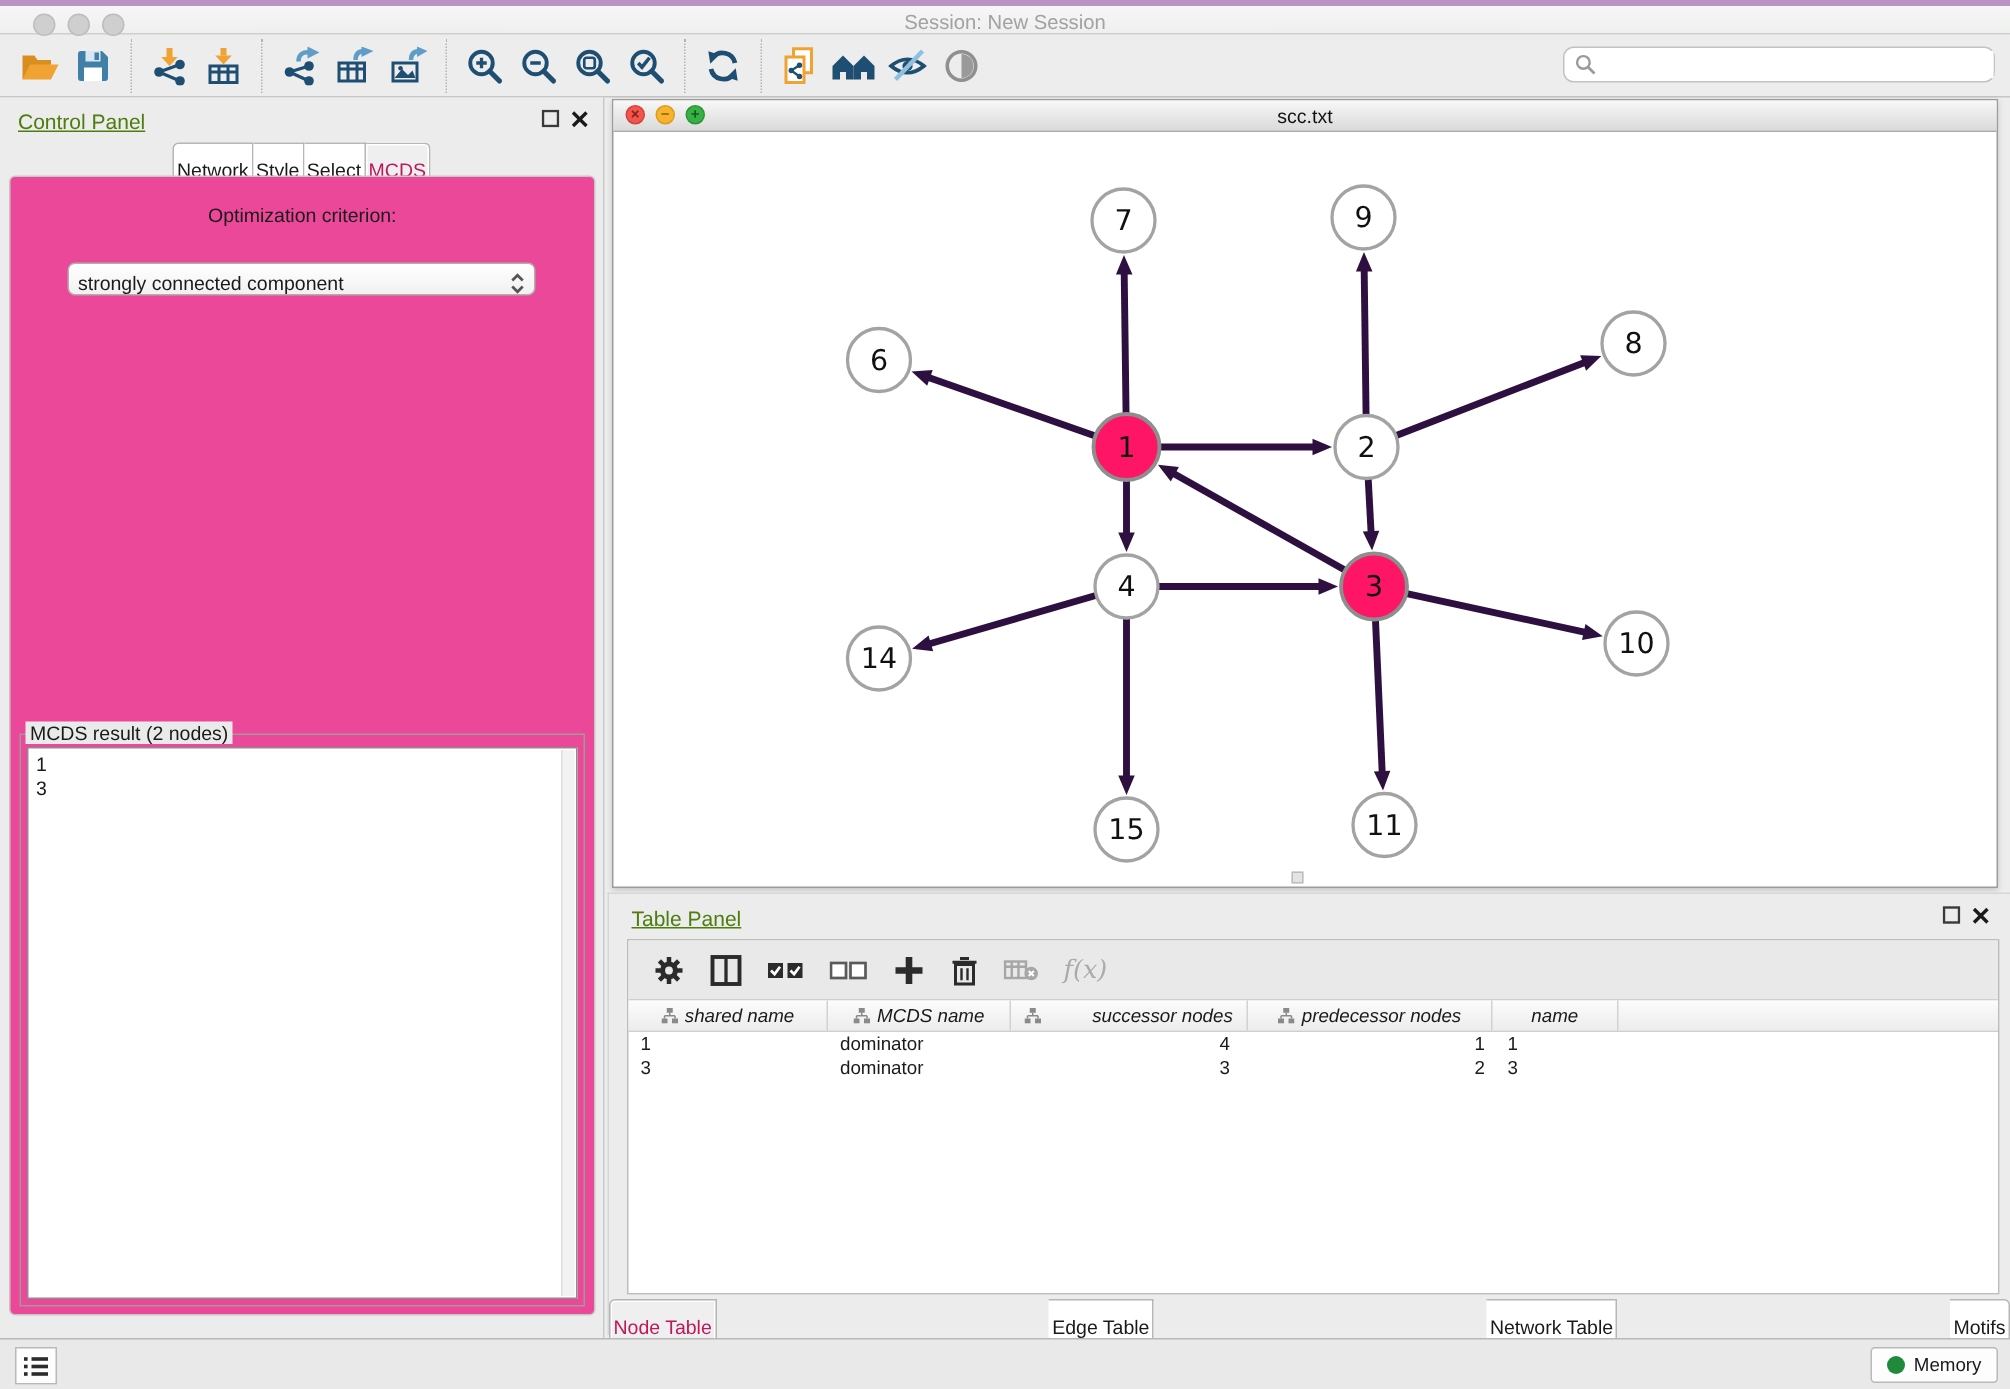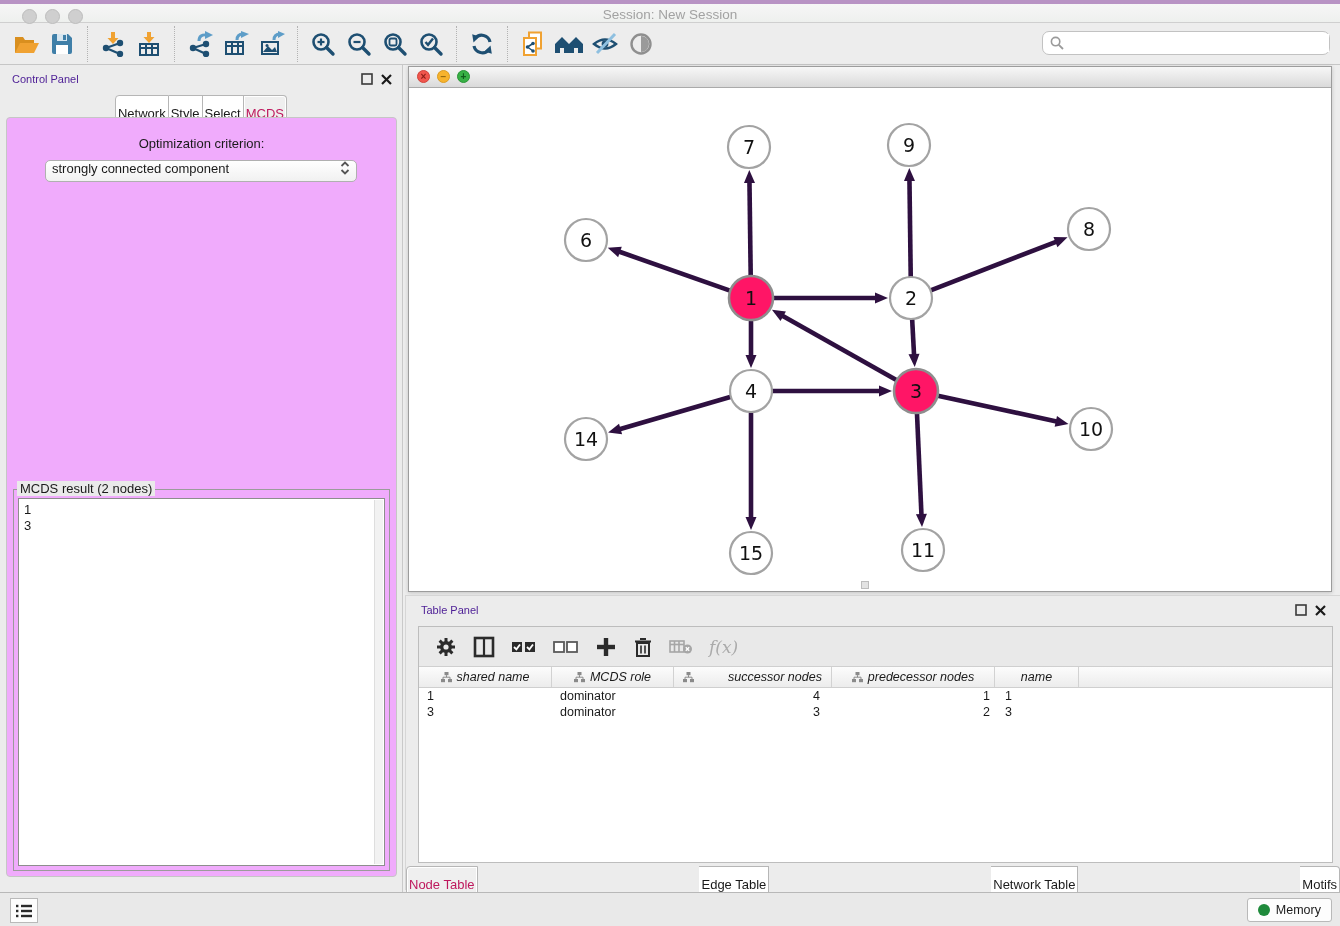--- a/index.html
+++ b/index.html
@@ -15,30 +15,30 @@
   
   #toolbar { position:absolute; left:0; top:24px; width:1340px; height:41px; background:#ededed; border-bottom:1px solid #c6c6c6; display:flex; align-items:center; padding-left:8px; }
   .tbtn { width:36px; height:34px; display:flex; align-items:center; justify-content:center; }
   .tb-div { width:0; height:36px; border-left:1px dotted #b3b3b3; margin:0 7px; }
   #search-box { position:absolute; right:10px; top:7px; width:288px; height:24px; background:#fff; border:1px solid #c2c2c2; border-radius:7px; display:flex; align-items:center; padding-left:7px; }
   #search-box input { border:none; outline:none; flex:1; height:18px; font-size:13px; margin-left:5px; font-family:"Liberation Sans",sans-serif; }
 
   
   #control-panel { position:absolute; left:0; top:65px; width:403px; height:827px; background:#ececec; border-right:1px solid #c9c9c9; }
   .panel-head { position:relative; height:30px; }
-  .panel-title { position:absolute; left:12px; top:8px; font-size:11px; color:#4c1d95; }
+  .panel-title { position:absolute; left:12px; top:8px; font-size:14px; color:#4d7c0f;text-decoration:underline; }
   .panel-icons { position:absolute; right:10px; top:8px; display:flex; gap:8px; align-items:center; }
   .seg-bar { display:flex; justify-content:center; }
   .seg { height:37px; padding:0 2px; background:#fff; border:1px solid #b6b6b6; border-left:none; display:flex; align-items:center; font-size:13px; cursor:default; }
   .seg:first-child { border-left:1px solid #b6b6b6; border-radius:4px 0 0 4px; }
   .seg:last-child { border-radius:0 4px 4px 0; }
   .seg.active { background:#efefef; color:#be185d; box-shadow:inset 0 0 0 1px #fff; }
-  #cp-box { position:absolute; left:6px; top:52px; width:391px; height:760px; background:#f0abfc; border:1px solid #c6c6c6; border-radius:4px; }
+  #cp-box { position:absolute; left:6px; top:52px; width:391px; height:760px; background:#ec4899; border:1px solid #c6c6c6; border-radius:4px; }
   #opt-label { position:absolute; left:0; right:0; top:18px; text-align:center; font-size:13px; }
-  #opt-select { position:absolute; left:38px; top:42px; width:312px; height:22px; background:linear-gradient(#ffffff,#f1f1f1); border:1px solid #b0b0b0; border-radius:5px; display:flex; align-items:flex-start; padding:0 6px; font-size:13px; }
+  #opt-select { position:absolute; left:38px; top:57px; width:312px; height:22px; background:linear-gradient(#ffffff,#f1f1f1); border:1px solid #b0b0b0; border-radius:5px; display:flex; align-items:flex-end; padding:0 6px; font-size:13px; }
   #opt-select .chev { margin-left:auto; }
   .btn-row { position:absolute; left:0; right:0; top:75px; display:flex; justify-content:center; gap:14px; }
   .pbtn { height:22px; padding:0 16px; background:linear-gradient(#ffffff,#eeeeee); border:1px solid #b0b0b0; border-radius:5px; font-size:13px; display:flex; align-items:center; }
   #mcds-group { position:absolute; left:6px; top:371px; width:377px; height:382px; border:1px solid #9b9b9b; }
   #mcds-legend { position:absolute; left:3px; top:-9px; background:#eaeaea; padding:0 3px; font-size:13px; }
   #mcds-result { position:absolute; left:4px; top:8px; right:4px; bottom:4px; background:#fff; border:1px solid #8d8d8d; font-size:13px; line-height:16px; padding:3px 5px; }
   #mcds-scroll { position:absolute; right:1px; top:1px; bottom:1px; width:9px; background:#f2f2f2; border-left:1px solid #dedede; }
 
   
   #net-window { position:absolute; left:408px; top:66px; width:924px; height:526px; background:#fff; border:1px solid #9c9c9c; box-shadow:0 1px 4px rgba(0,0,0,.18); }
@@ -268,20 +268,21 @@
       </div>
     </div>
   </div>
 </div>
 
 <div id="net-window">
   <div id="net-titlebar">
     <div class="wl" style="left:8px;background:#f0564d;border:1px solid #d2423a;color:#8c1d17;">×</div>
     <div class="wl" style="left:28px;background:#f7b32d;border:1px solid #dc9c21;color:#94690e;">−</div>
     <div class="wl" style="left:48px;background:#38b045;border:1px solid #299536;color:#0f5c1a;">+</div>
+    <div id="net-title">scc.txt</div>
   </div>
   <svg id="graph-svg" width="922" height="503">
       <line x1="341.7351225705726" y1="190.00175407823525" x2="340.4502916300265" y2="92.99701806700006" stroke="#2e1040" stroke-width="4.6"></line>
       <polygon points="340.3046090438414,81.99798281002944 345.9762970014545,94.924001366084 334.9772617444839,95.06968395226905" fill="#2e1040"></polygon>
       <line x1="323.1317639798796" y1="203.36752915656376" x2="209.07600123420463" y2="163.27520043384163" stroke="#2e1040" stroke-width="4.6"></line>
       <polygon points="198.69847142313844,159.6273414699517 212.78675431816166,158.74968261265215 209.13889535427174,169.12721242371836" fill="#2e1040"></polygon>
       <line x1="362" y1="210" x2="468" y2="210" stroke="#2e1040" stroke-width="4.6"></line>
       <polygon points="479,210 466,215.5 466,204.5" fill="#2e1040"></polygon>
       <line x1="342" y1="230" x2="342" y2="269" stroke="#2e1040" stroke-width="4.6"></line>
       <polygon points="342,280 336.5,267 347.5,267" fill="#2e1040"></polygon>
@@ -426,21 +427,21 @@
           </svg>
           <span>shared name</span>
         </div>
         <div class="th" style="width: 122px;">
           <svg width="11" height="11" viewBox="0 0 11 11">
             <rect x="3.5" y="0" width="4" height="3.2" fill="#8a8a8a"></rect>
             <path d="M5.5 3.2 v2 M2 5.2 h7 M2 5.2 v1.8 M9 5.2 v1.8" stroke="#8a8a8a" stroke-width="1" fill="none"></path>
             <rect x="0" y="7" width="4" height="3.2" fill="#8a8a8a"></rect>
             <rect x="7" y="7" width="4" height="3.2" fill="#8a8a8a"></rect>
           </svg>
-          <span>MCDS role</span>
+          <span>MCDS name</span>
         </div>
         <div class="th" style="width: 158px; gap: 34px;">
           <svg width="11" height="11" viewBox="0 0 11 11">
             <rect x="3.5" y="0" width="4" height="3.2" fill="#8a8a8a"></rect>
             <path d="M5.5 3.2 v2 M2 5.2 h7 M2 5.2 v1.8 M9 5.2 v1.8" stroke="#8a8a8a" stroke-width="1" fill="none"></path>
             <rect x="0" y="7" width="4" height="3.2" fill="#8a8a8a"></rect>
             <rect x="7" y="7" width="4" height="3.2" fill="#8a8a8a"></rect>
           </svg>
           <span>successor nodes</span>
         </div>

